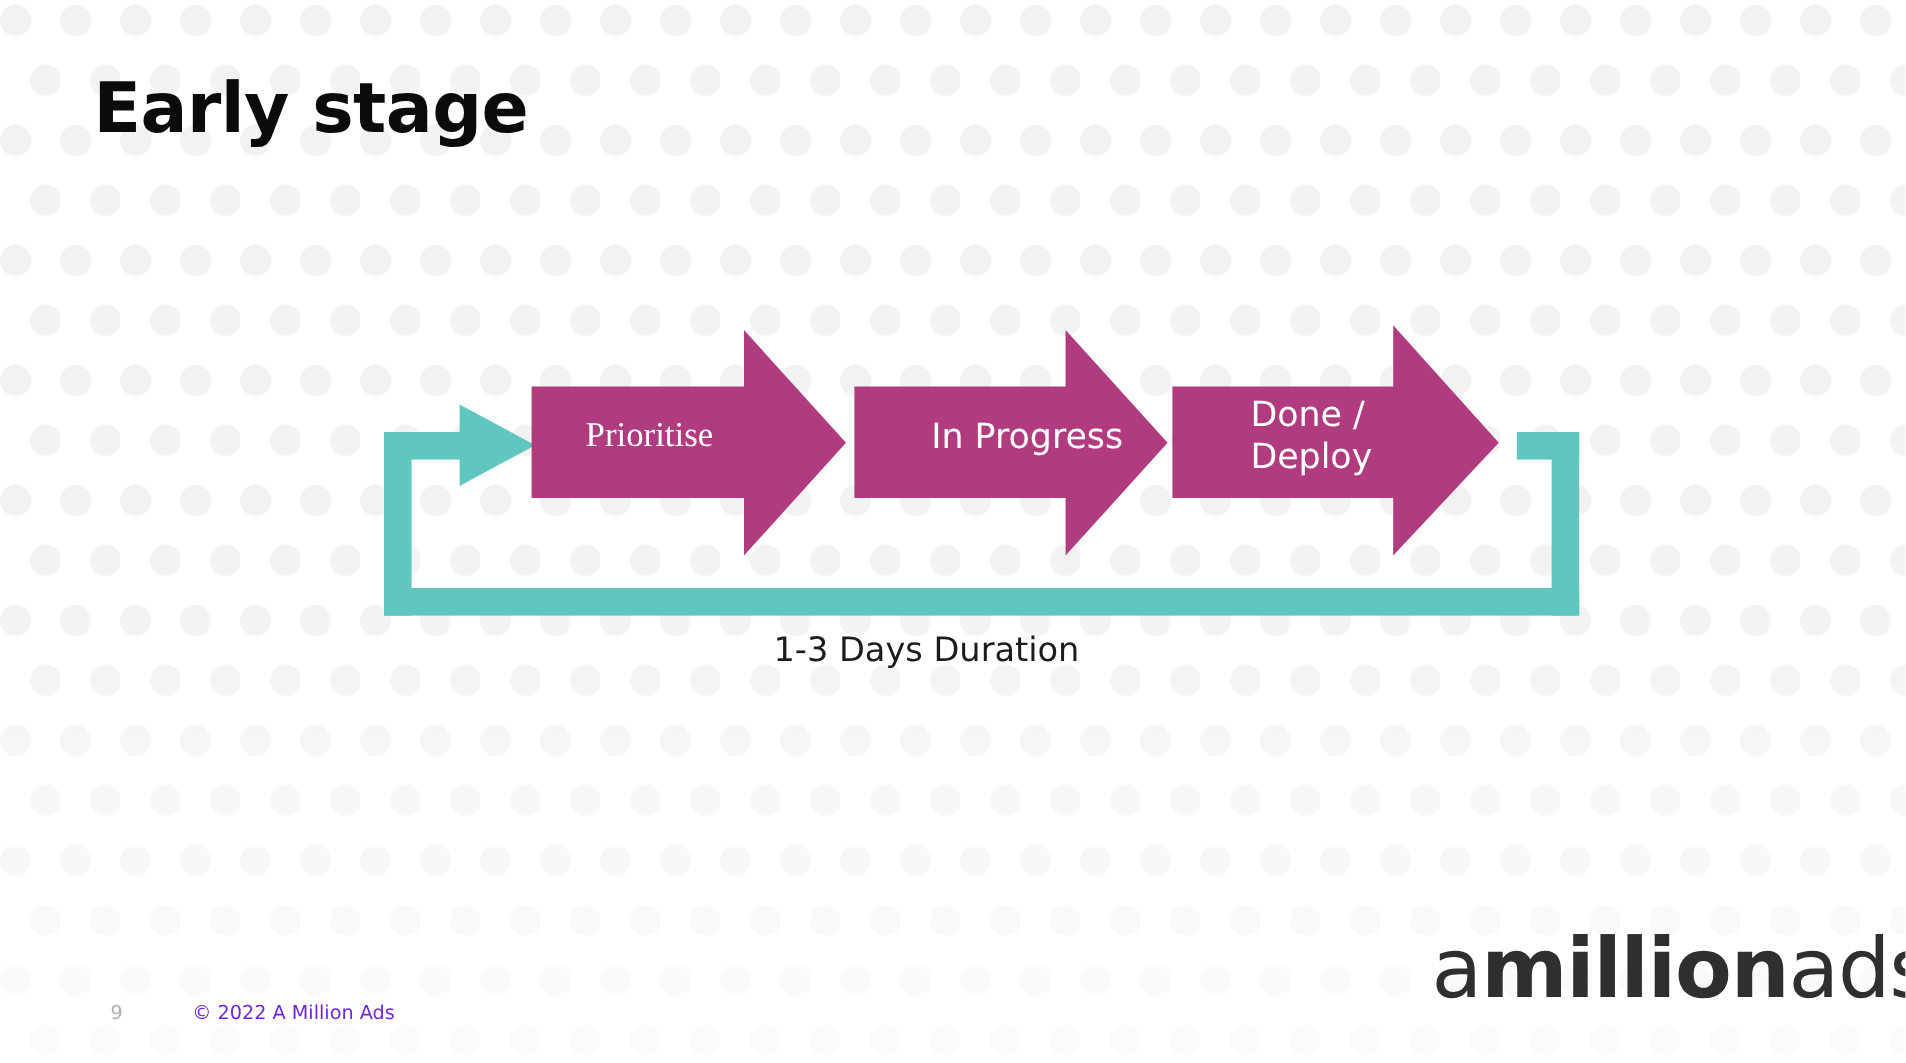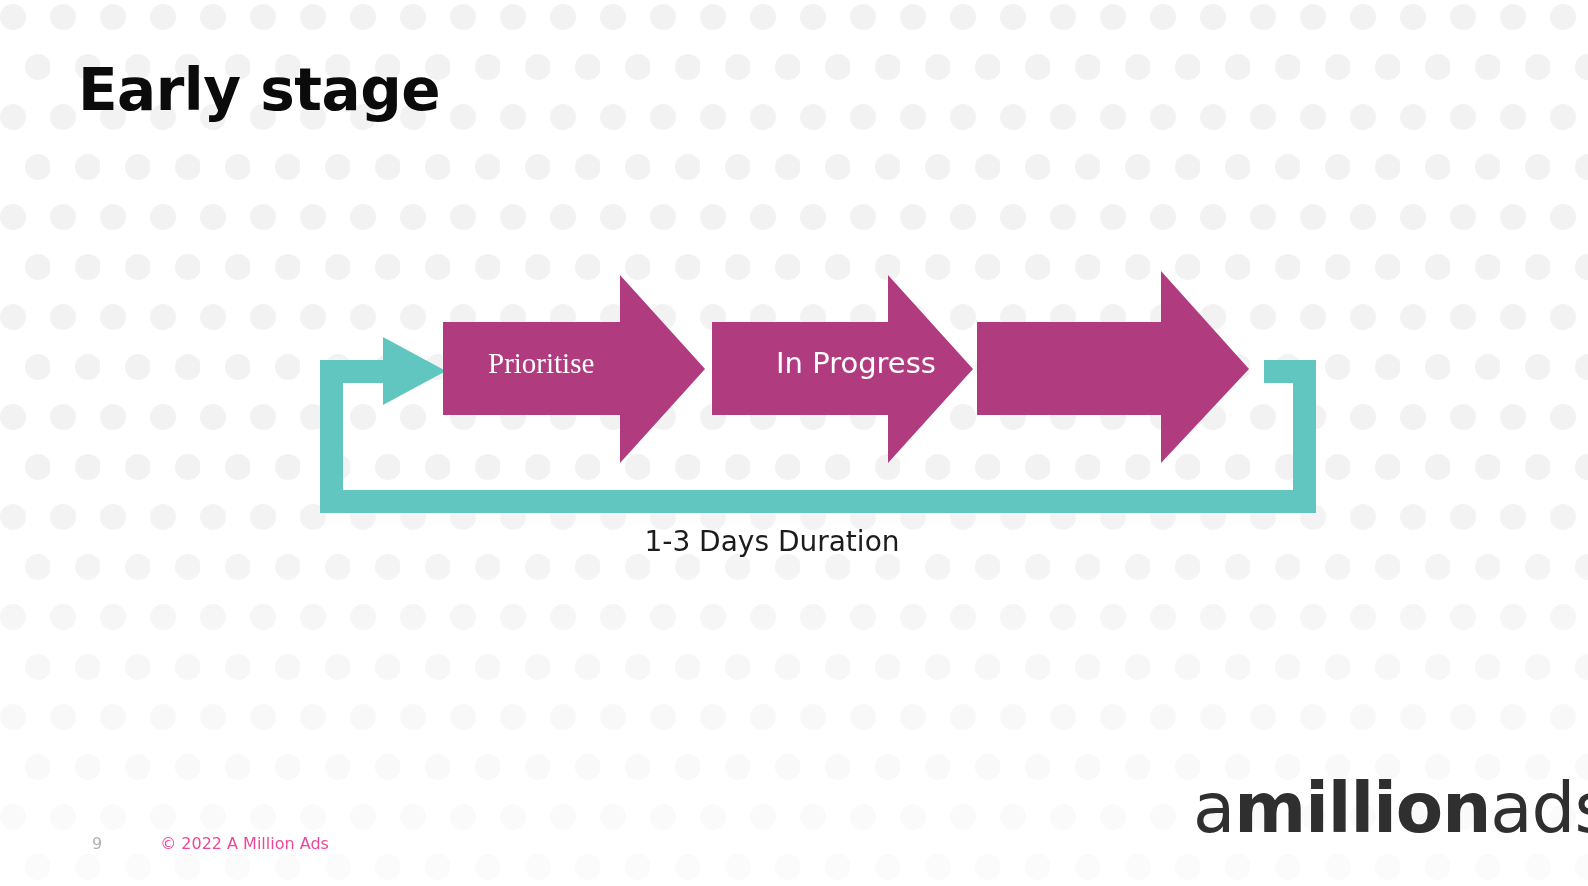--- a/index.html
+++ b/index.html
@@ -95,21 +95,21 @@
     top: 834px;
     z-index: 6;
     display: flex;
     align-items: baseline;
     gap: 58px;
     color: #b6b6b6;
     font-family: "DejaVu Sans", sans-serif;
     font-size: 16px;
   }
   #page-number { color: #b0b0b0; }
-  #copyright-text { color: #ec4899; }
+  #copyright-text { color: #6d28d9; }
 
   
   #logo {
     position: absolute;
     left: 1193px;
     top: 742px;
     z-index: 6;
     display: flex;
     align-items: flex-end;
   }
@@ -178,20 +178,22 @@
       <polygon points="712,322 888,322 888,275 973,369 888,463 888,415 712,415" fill="#b13b7f"></polygon>
     </g>
 
     <g>
       <polygon points="977,322 1161,322 1161,271 1249,369 1161,463 1161,415 977,415" fill="#b13b7f"></polygon>
     </g>
   </svg>
 
   <div class="stage-label" id="stage-label-0">Prioritise</div>
   <div class="stage-label" id="stage-label-1">In Progress</div>
+  <div class="stage-label" id="stage-label-2">Done /
+Deploy</div>
 
   <div id="duration-caption">1-3 Days Duration</div>
 
   <div id="footer">
     <span id="page-number">9</span>
     <span id="copyright-text">© 2022 A Million Ads</span>
   </div>
 
   <div id="logo">
     <div id="logo-wordmark">

